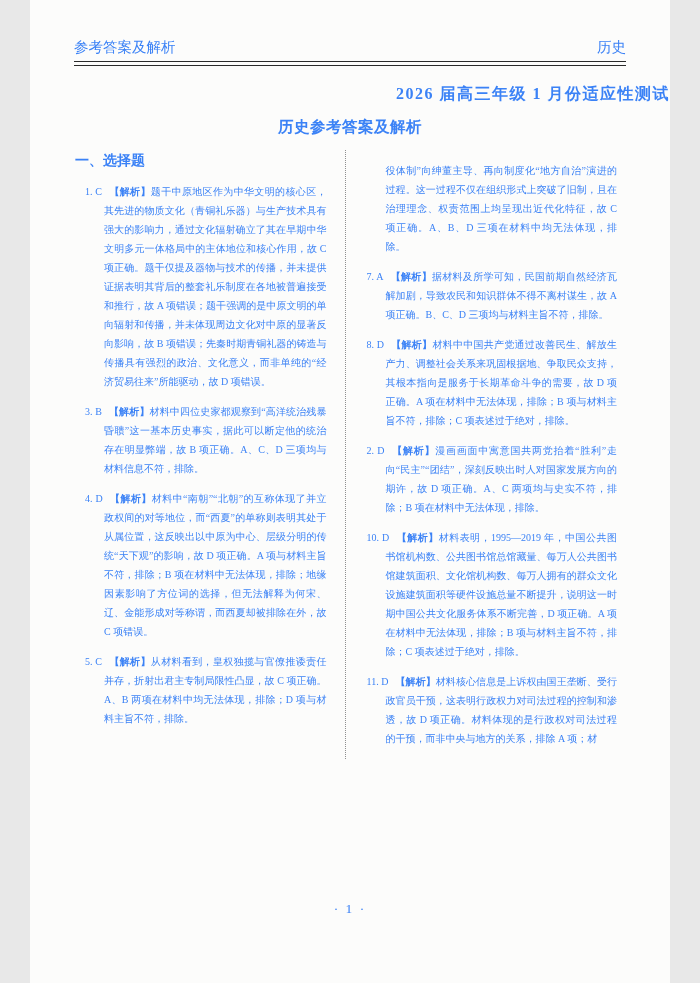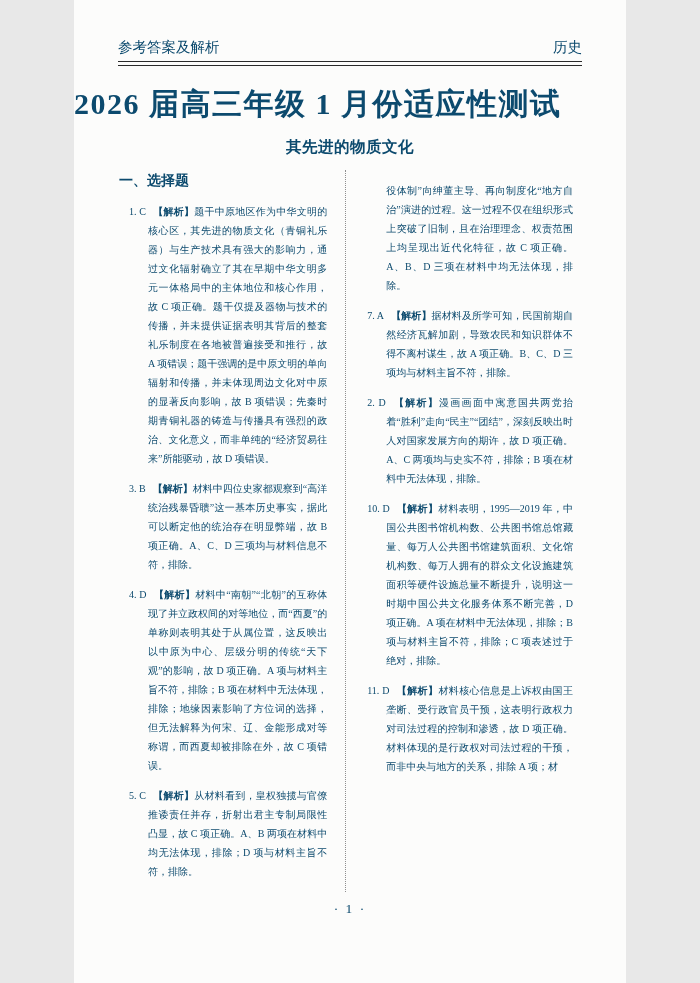--- a/index.html
+++ b/index.html
@@ -1,42 +1,42 @@
 <!DOCTYPE html>
 <html><head>
 <meta charset="utf-8">
 <style>
   html,body { margin:0; padding:0; background:#e8e8e8; }
   .page {
     position:relative;
-    width:552px; height:983px;
+    width:640px; height:983px;
     margin:0 auto;
     background:#fcfcfb;
-    color:#0c4a6e;
+    color:#3b82f6;
     font-family:"Liberation Serif","DejaVu Serif",serif;
     box-sizing:border-box;
     overflow:hidden;
   }
   .header {
     display:flex;
     justify-content:space-between;
     align-items:flex-end;
     padding:38px 44px 4px 44px;
     font-size:14.5px;
   }
   .header-rule {
     margin:0 44px;
     height:2.5px;
     border-top:1.4px solid #2a2a2a;
     border-bottom:1px solid #2a2a2a;
   }
   .title {
     margin:18px 0 0 0;
-    text-align:left;
-    font-size:30px;
+    text-align:right;
+    font-size:16px;
     font-weight:bold;
     letter-spacing:1.5px;
   }
   .subtitle {
     margin:12px 0 0 0;
     text-align:center;
     font-size:15.5px;
     font-weight:bold;
     font-family:"Liberation Sans","DejaVu Sans",sans-serif;
     letter-spacing:0.5px;
@@ -90,21 +90,21 @@
 
 <div class="page">
 
   <div class="header">
     <span>参考答案及解析</span>
     <span>历史</span>
   </div>
   <div class="header-rule"></div>
 
   <h1 class="title">2026 届高三年级 1 月份适应性测试</h1>
-  <h2 class="subtitle">其先进的物质文化</h2>
+  <h2 class="subtitle">历史参考答案及解析</h2>
 
   <div class="columns">
 
     <div class="col col-left">
       <div class="section-heading">一、选择题</div>
 
       <p class="item"><span class="num">1. C</span><span class="hei">【解析】</span><span>题干中原地区作为中华文明的核心区，其先进的物质文化（青铜礼乐器）与生产技术具有强大的影响力，通过文化辐射确立了其在早期中华文明多元一体格局中的主体地位和核心作用，故 C 项正确。题干仅提及器物与技术的传播，并未提供证据表明其背后的整套礼乐制度在各地被普遍接受和推行，故 A 项错误；题干强调的是中原文明的单向辐射和传播，并未体现周边文化对中原的显著反向影响，故 B 项错误；先秦时期青铜礼器的铸造与传播具有强烈的政治、文化意义，而非单纯的“经济贸易往来”所能驱动，故 D 项错误。</span></p>
 
 
       <p class="item"><span class="num">3. B</span><span class="hei">【解析】</span><span>材料中四位史家都观察到“高洋统治残暴昏聩”这一基本历史事实，据此可以断定他的统治存在明显弊端，故 B 项正确。A、C、D 三项均与材料信息不符，排除。</span></p>
@@ -113,20 +113,21 @@
 
       <p class="item"><span class="num">5. C</span><span class="hei">【解析】</span><span>从材料看到，皇权独揽与官僚推诿责任并存，折射出君主专制局限性凸显，故 C 项正确。A、B 两项在材料中均无法体现，排除；D 项与材料主旨不符，排除。</span></p>
 
     </div>
 
     <div class="col col-right">
       <p class="item continuation"><span>役体制”向绅董主导、再向制度化“地方自治”演进的过程。这一过程不仅在组织形式上突破了旧制，且在治理理念、权责范围上均呈现出近代化特征，故 C 项正确。A、B、D 三项在材料中均无法体现，排除。</span></p>
 
       <p class="item"><span class="num">7. A</span><span class="hei">【解析】</span><span>据材料及所学可知，民国前期自然经济瓦解加剧，导致农民和知识群体不得不离村谋生，故 A 项正确。B、C、D 三项均与材料主旨不符，排除。</span></p>
 
+      <p class="item"><span class="num">8. D</span><span class="hei">【解析】</span><span>材料中中国共产党通过改善民生、解放生产力、调整社会关系来巩固根据地、争取民众支持，其根本指向是服务于长期革命斗争的需要，故 D 项正确。A 项在材料中无法体现，排除；B 项与材料主旨不符，排除；C 项表述过于绝对，排除。</span></p>
 
       <p class="item"><span class="num">2. D</span><span class="hei">【解析】</span><span>漫画画面中寓意国共两党抬着“胜利”走向“民主”“团结”，深刻反映出时人对国家发展方向的期许，故 D 项正确。A、C 两项均与史实不符，排除；B 项在材料中无法体现，排除。</span></p>
 
       <p class="item"><span class="num">10. D</span><span class="hei">【解析】</span><span>材料表明，1995—2019 年，中国公共图书馆机构数、公共图书馆总馆藏量、每万人公共图书馆建筑面积、文化馆机构数、每万人拥有的群众文化设施建筑面积等硬件设施总量不断提升，说明这一时期中国公共文化服务体系不断完善，D 项正确。A 项在材料中无法体现，排除；B 项与材料主旨不符，排除；C 项表述过于绝对，排除。</span></p>
 
 
       <p class="item"><span class="num">11. D</span><span class="hei">【解析】</span><span>材料核心信息是上诉权由国王垄断、受行政官员干预，这表明行政权力对司法过程的控制和渗透，故 D 项正确。材料体现的是行政权对司法过程的干预，而非中央与地方的关系，排除 A 项；材</span></p>
     </div>
 
   </div>

